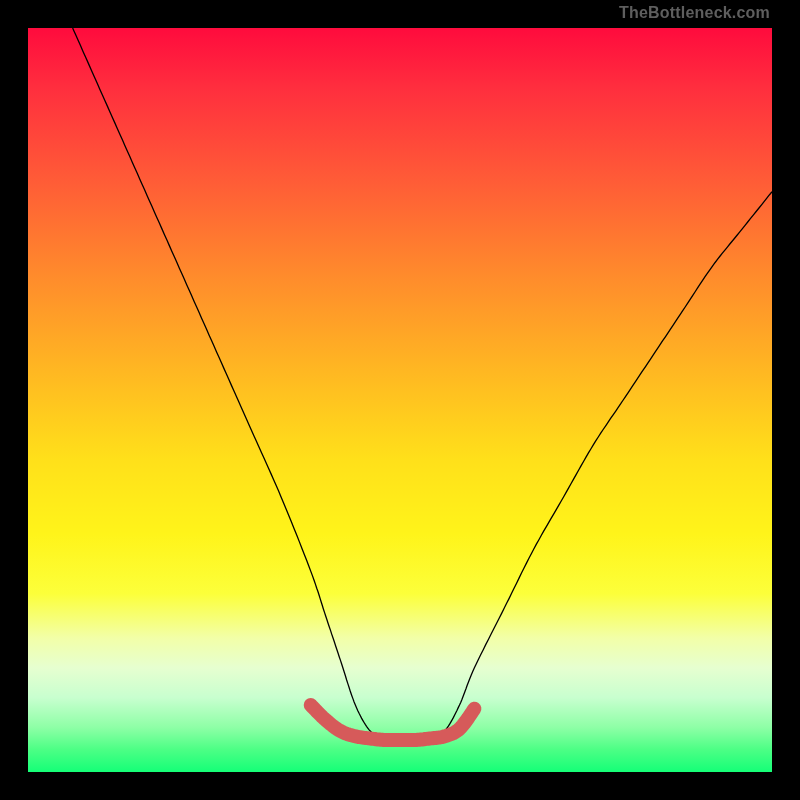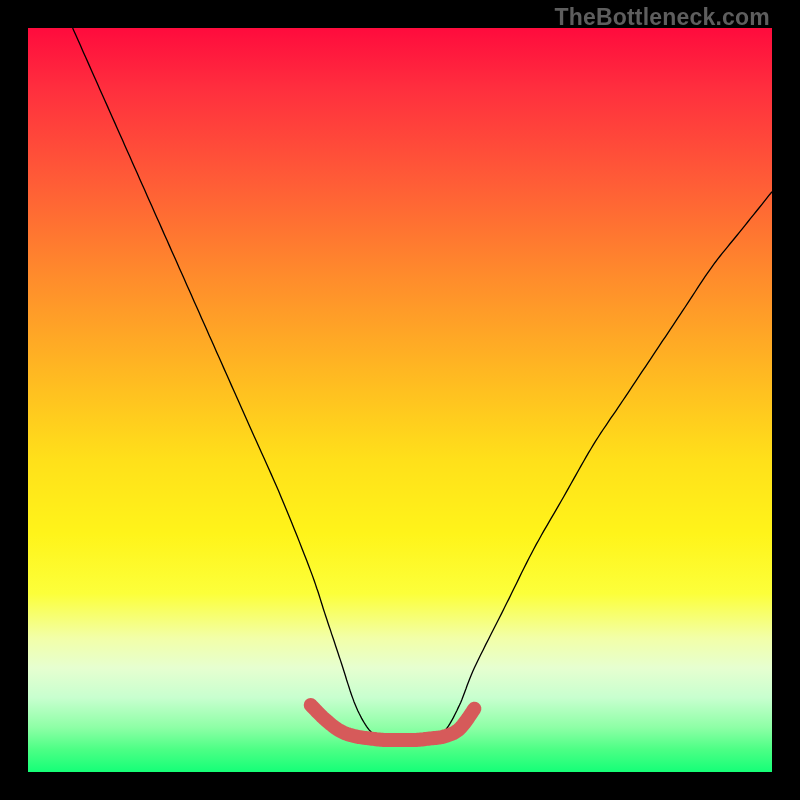--- a/index.html
+++ b/index.html
@@ -50,21 +50,21 @@
     position: absolute;
     inset: 0;
     width: 100%;
     height: 100%;
   }
   .watermark {
     position: absolute;
     top: 4px;
     right: 30px;
     color: #5e5e5e;
-    font-size: 23px;
+    font-size: 16px;
     font-weight: 600;
     letter-spacing: 0.2px;
     user-select: none;
   }
 </style>
 </head>
 <body>
 
 <div class="frame">
   <div class="watermark">TheBottleneck.com</div>

